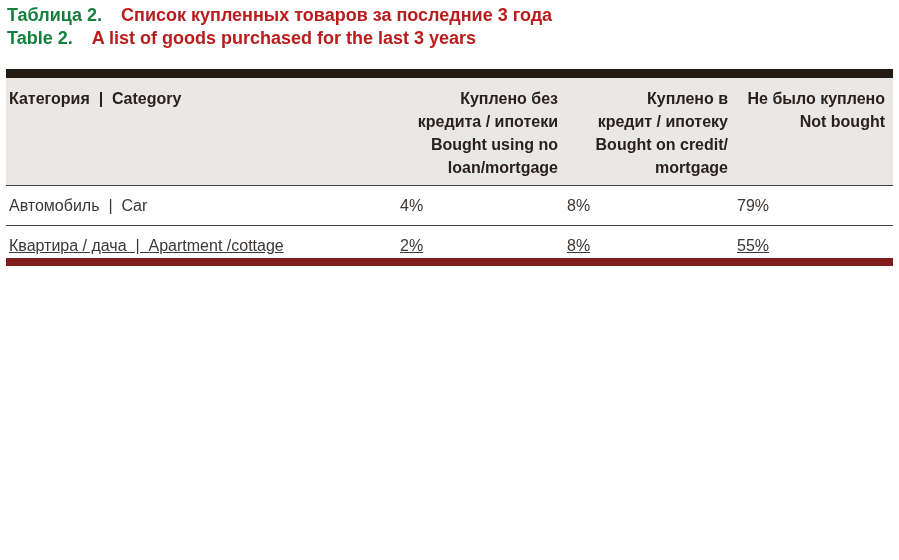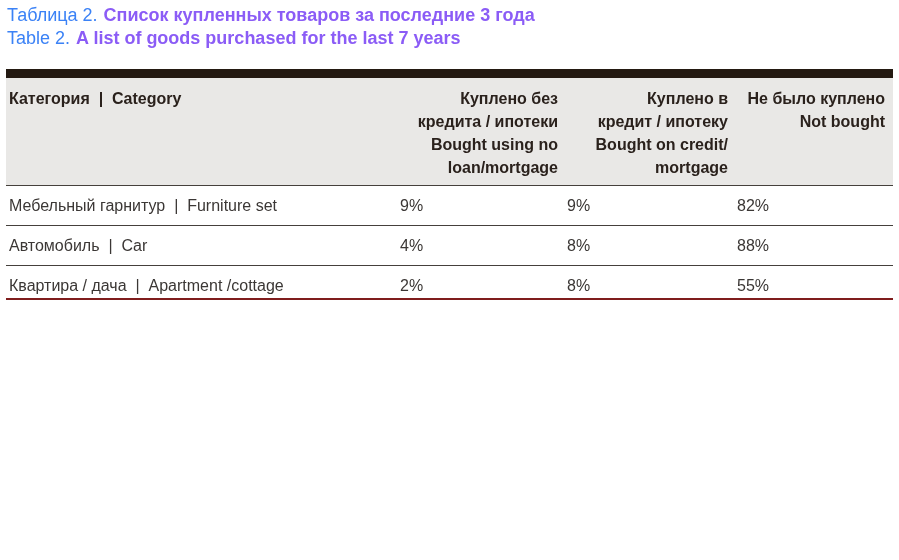--- a/index.html
+++ b/index.html
@@ -9,22 +9,22 @@
     background: #ffffff;
     font-family: "Liberation Sans", "DejaVu Sans", sans-serif;
     overflow: hidden;
   }
   .title-block {
     padding: 4px 8px 0 7px;
     font-size: 18px;
     line-height: 23px;
   }
   .title-line { white-space: pre-wrap; }
-  .t-label { color: #3b82f6; font-weight: normal; margin-right: 6px; }
-  .t-bold  { color: #8b5cf6; font-weight: bold; }
+  .t-label { color: #15803d; font-weight: bold; margin-right: 19px; }
+  .t-bold  { color: #b91c1c; font-weight: bold; }
 
   .table-wrap { margin: 19px 6px 17px 6px; }
 
   table {
     width: 887px;
     border-collapse: collapse;
     table-layout: fixed;
     border-top: 9px solid #241a12;
     font-size: 16px;
     line-height: 23px;
@@ -41,32 +41,33 @@
   }
   th.val-col { padding-left: 1px; text-align: right; }
   td {
     vertical-align: top;
     padding: 8px 8px 8px 3px;
     border-bottom: 1px solid #45403c;
     background: #ffffff;
   }
   td.val { padding-left: 1px; }
   tbody tr:last-child td {
-    border-bottom: 2px solid #7f1d1d;
+    border-bottom: 8px solid #7f1d1d;
     padding-bottom: 1px;
+    text-decoration: underline;
   }
   .cat-line, .h-line { white-space: pre-wrap; }
   .cat-line:empty, .h-line:empty { display: none; }
 </style>
 </head>
 <body>
 
 <div class="title-block">
   <div class="title-line"><span class="t-label">Таблица 2.</span><span class="t-bold">Список купленных товаров за последние 3 года</span></div>
-  <div class="title-line"><span class="t-label">Table 2.</span><span class="t-bold">A list of goods purchased for the last 7 years</span></div>
+  <div class="title-line"><span class="t-label">Table 2.</span><span class="t-bold">A list of goods purchased for the last 3 years</span></div>
 </div>
 
 <div class="table-wrap">
   <table>
     <colgroup>
       <col style="width:393px">
       <col style="width:167px">
       <col style="width:170px">
       <col style="width:157px">
     </colgroup>
@@ -89,35 +90,26 @@
         </th>
         <th class="val-col">
           <div class="h-line">Не было куплено</div>
           <div class="h-line">Not bought</div>
         </th>
       </tr>
     </thead>
     <tbody>
       <tr>
         <td>
-          <div class="cat-line">Мебельный гарнитур  |  Furniture set</div>
-
-        </td>
-        <td class="val">9%</td>
-        <td class="val">9%</td>
-        <td class="val">82%</td>
-      </tr>
-      <tr>
-        <td>
           <div class="cat-line">Автомобиль  |  Car</div>
 
         </td>
         <td class="val">4%</td>
         <td class="val">8%</td>
-        <td class="val">88%</td>
+        <td class="val">79%</td>
       </tr>
       <tr>
         <td>
           <div class="cat-line">Квартира / дача  |  Apartment /cottage</div>
 
         </td>
         <td class="val">2%</td>
         <td class="val">8%</td>
         <td class="val">55%</td>
       </tr>

